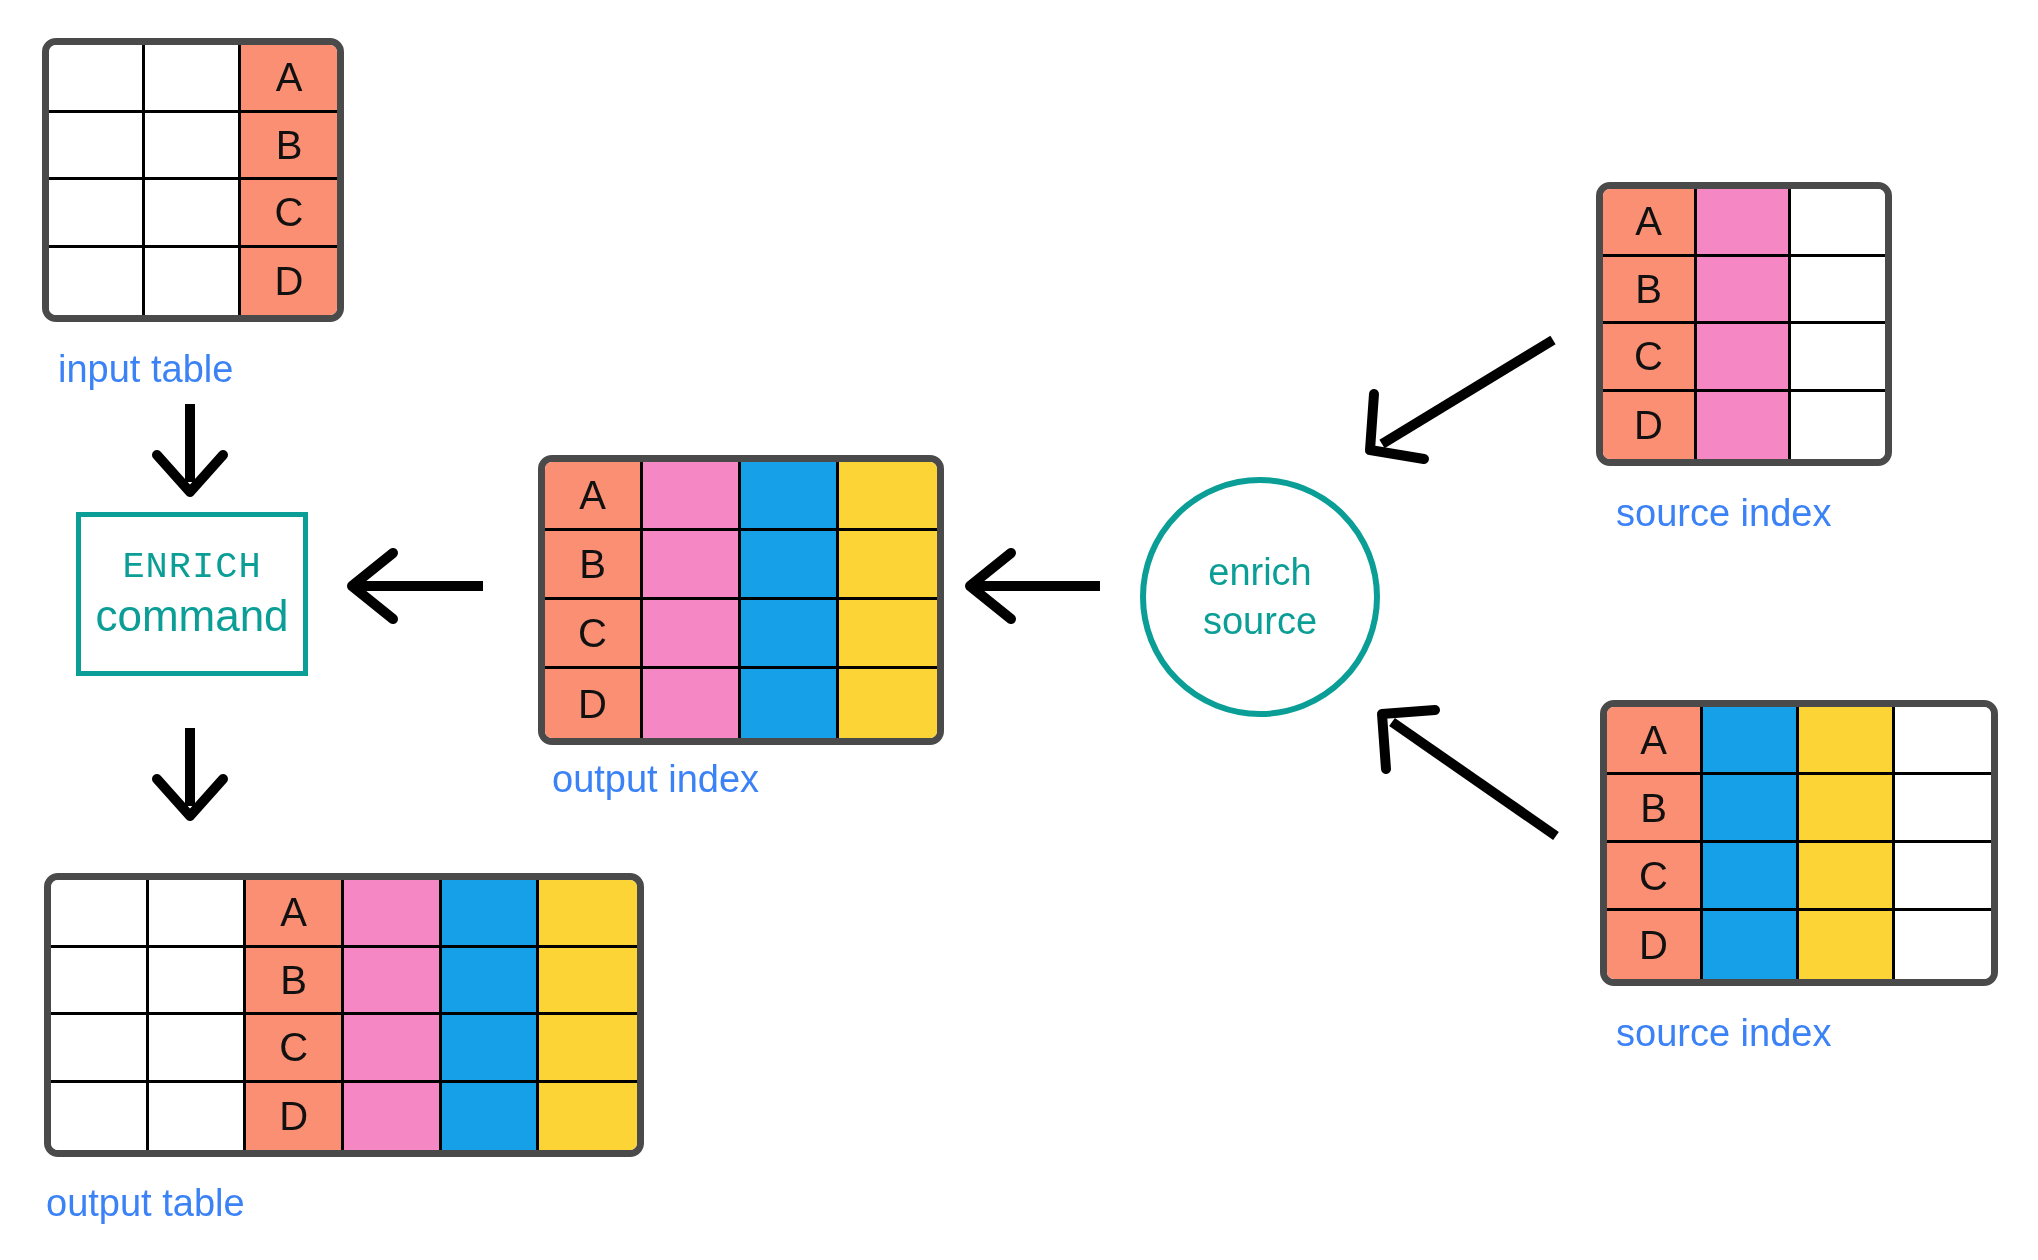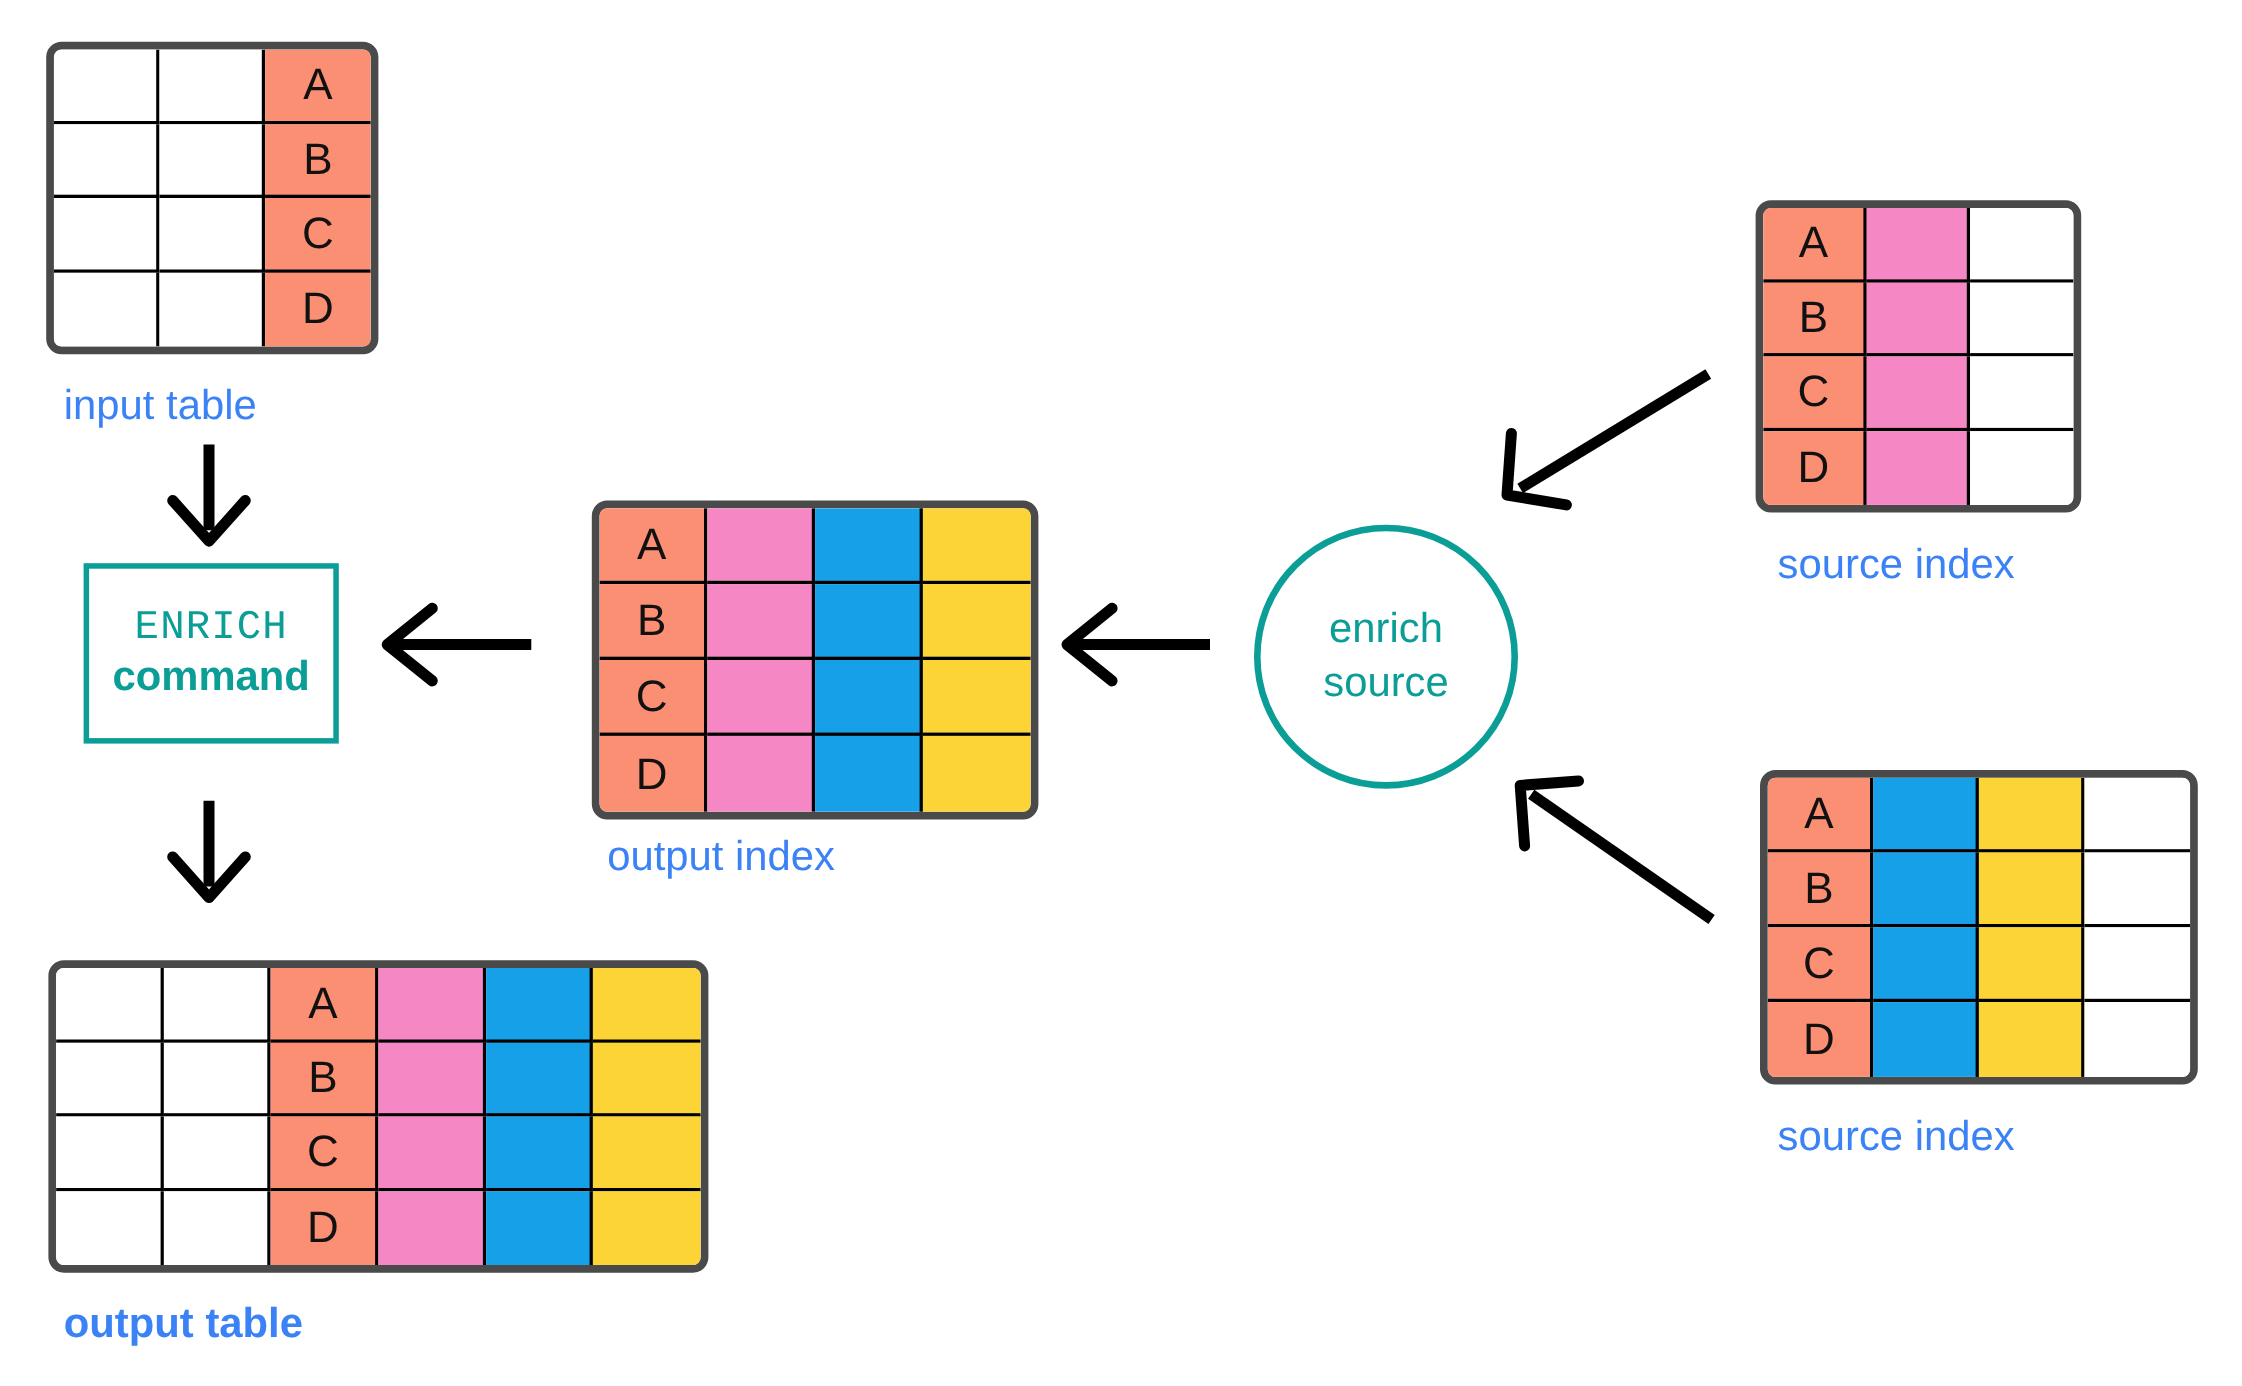--- a/index.html
+++ b/index.html
@@ -69,22 +69,21 @@
     color: #0b9e96;
     line-height: 1.18;
   }
   #enrich-command .line-mono {
     font-family: "Liberation Mono", monospace;
     font-size: 37px;
     letter-spacing: 1px;
   }
   #enrich-command .line-sans {
     font-family: "Liberation Sans", sans-serif;
-    font-size: 38px;
-    font-weight: bold;
+    font-size: 44px;
   }
 
   
   #enrich-policy {
     position: absolute;
     box-sizing: border-box;
     border: 6px solid #0b9e96;
     border-radius: 50%;
     background: #ffffff;
     display: flex;
@@ -212,21 +211,21 @@
       <div class="cell c-pink"></div>
       <div class="cell c-blue"></div>
       <div class="cell c-yellow last-col"></div>
       <div class="cell c-white last-row"></div>
       <div class="cell c-white last-row"></div>
       <div class="cell c-salmon last-row">D</div>
       <div class="cell c-pink last-row"></div>
       <div class="cell c-blue last-row"></div>
       <div class="cell c-yellow last-col last-row"></div>
     </div>
-  <div class="caption" style="left:58px; top:1182px;font-weight:bold;">output table</div>
+  <div class="caption" style="left:46px; top:1182px;">output table</div>
 
   <svg id="arrows" viewBox="0 0 2038 1260">
 
     <g>
       <line x1="190" y1="404" x2="190" y2="482" stroke="#000" stroke-width="10"></line>
       <polyline points="157,455 190,492 223,455" fill="none" stroke="#000" stroke-width="10" stroke-linecap="round" stroke-linejoin="round"></polyline>
     </g>
 
     <g>
       <line x1="190" y1="728" x2="190" y2="806" stroke="#000" stroke-width="10"></line>

